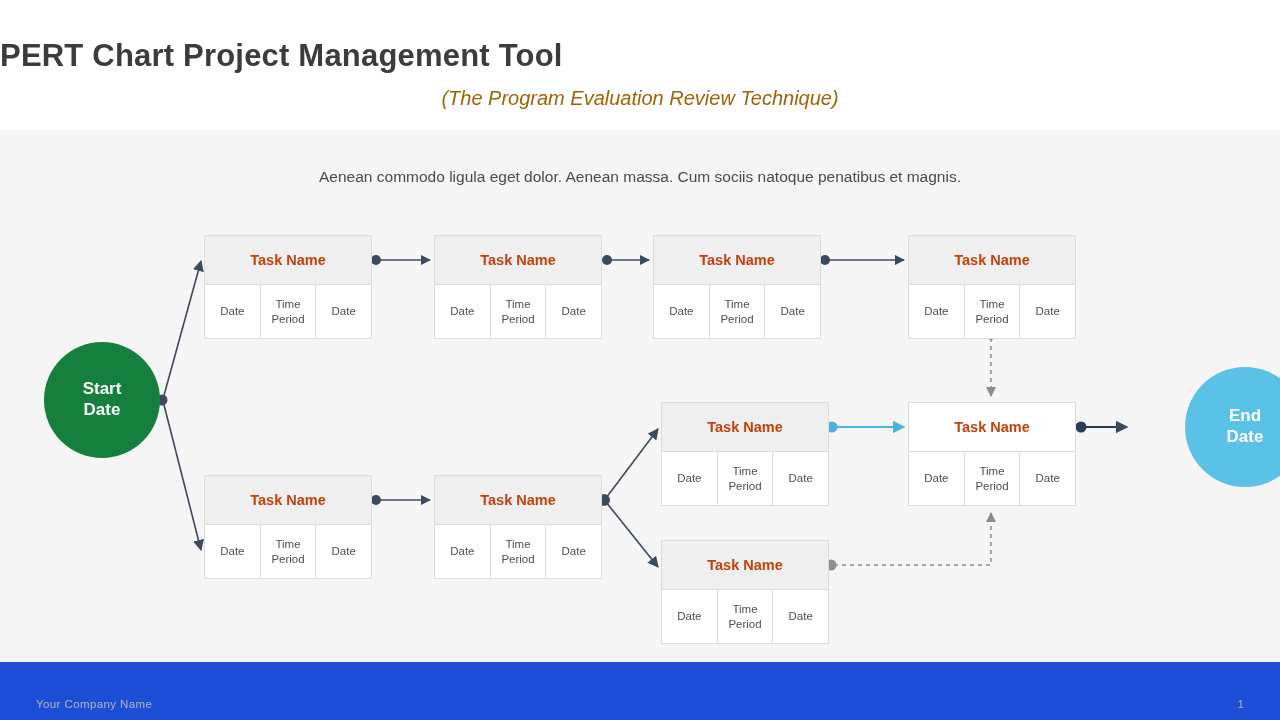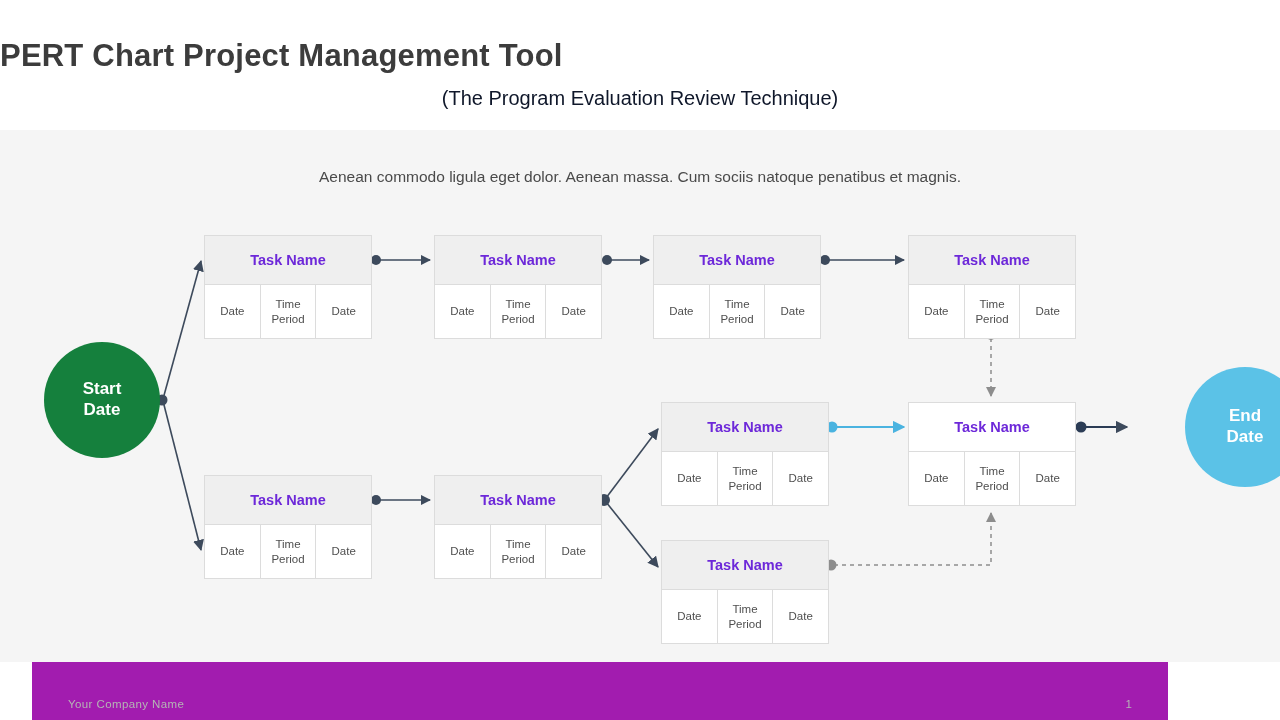--- a/index.html
+++ b/index.html
@@ -18,21 +18,21 @@
   }
   .title {
     position:absolute; left:0; top:38px; width:1280px;
     text-align:left;
     font-size:31px; font-weight:bold; color:#3c3c3c;
     letter-spacing:.2px;
   }
   .subtitle {
     position:absolute; left:0; top:87px; width:1280px;
     text-align:center;
-    font-size:20px; font-weight:normal; color:#0f172a;
+    font-size:20px; font-weight:normal; color:#a16207;font-style:italic;
   }
 
   
   .content-band {
     position:absolute; left:0; top:130px; width:1280px; height:532px;
     background:#f5f5f5;
   }
   .lede {
     position:absolute; left:0; top:38px; width:1280px;
     text-align:center; font-size:15.5px; color:#4a4a4a;
@@ -58,37 +58,36 @@
 
   
   .card {
     position:absolute; width:168px;
     border:1px solid #dcdcdc; background:#ffffff;
   }
   .card-head {
     height:49px; background:#efefef;
     border-bottom:1px solid #dcdcdc;
     display:flex; align-items:center; justify-content:center;
-    font-size:14.5px; font-weight:bold; color:#6d28d9;
+    font-size:14.5px; font-weight:bold; color:#c2410c;
   }
   .card.white-head .card-head { background:#ffffff; }
   .card-body { display:flex; height:53px; }
   .cell {
     flex:1; display:flex; align-items:center; justify-content:center;
     text-align:center; font-size:11.5px; color:#4f4f4f;
     line-height:1.25; padding:0 2px;
     border-right:1px solid #dcdcdc;
   }
   .cell:last-child { border-right:none; }
 
   
   .footer {
-    position:absolute; left:0; top:662px; width:1136px; height:58px;
-    background:#a21caf;
-    margin-left:32px;
+    position:absolute; left:0; top:662px; width:1280px; height:58px;
+    background:#1d4ed8;
   }
   .footer-company {
     position:absolute; left:36px; top:36px;
     font-size:11.5px; color:#b5b5b5; letter-spacing:.4px;
   }
   .footer-page {
     position:absolute; right:36px; top:36px;
     font-size:11.5px; color:#b5b5b5;
   }
 </style>

